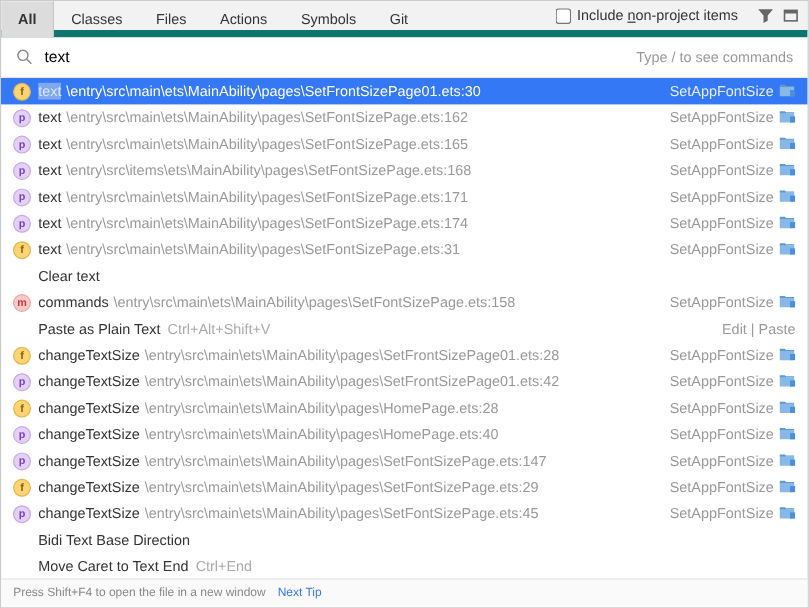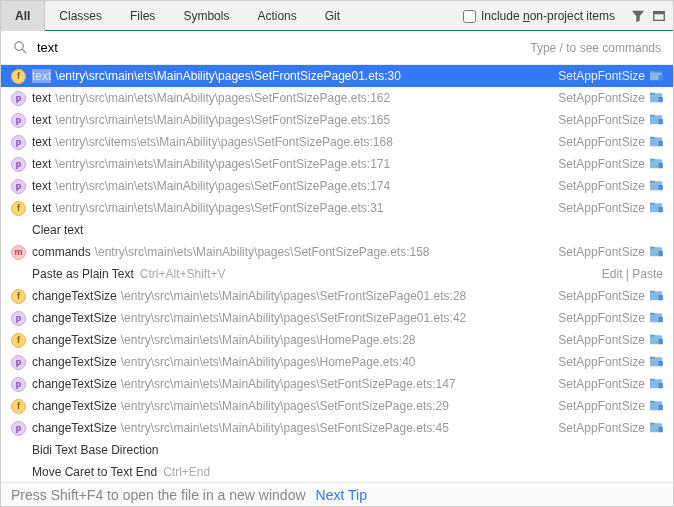--- a/index.html
+++ b/index.html
@@ -1,17 +1,17 @@
 <!DOCTYPE html>
 <html><head>
 <meta charset="utf-8">
 <style>
   * { margin: 0; padding: 0; box-sizing: border-box; }
   body { font-family: "Segoe UI", Arial, sans-serif; font-size: 12px; color: #333; background: #fff; width: 674px; height: 507px; overflow: hidden; border: 1px solid #ccc; display: flex; flex-direction: column; }
-  .tabs { display: flex; align-items: center; background: #f2f2f2; border-bottom: 1px solid #0f766e; height: 30px; padding: 0 6px 0 0; }
+  .tabs { display: flex; align-items: center; background: #f2f2f2; border-bottom: 6px solid #0f766e; height: 30px; padding: 0 6px 0 0; }
   .tab { padding: 0 14px; height: 30px; line-height: 30px; cursor: pointer; color: #333; }
   .tab.active { background: #dcdcdc; border-right: 1px solid #c8c8c8; font-weight: 600; }
   .spacer { flex: 1; }
   .checkbox-wrap { display: flex; align-items: flex-end; gap: 5px; margin-right: 10px; color: #333; }
   .checkbox-wrap input { width: 13px; height: 13px; }
   .checkbox-wrap .ul { text-decoration: underline; }
   .toolbar-icon { width: 16px; height: 16px; display: inline-flex; align-items: center; justify-content: center; margin-left: 5px; cursor: pointer; color: #666; }
   .search-row { display: flex; align-items: center; height: 34px; padding: 0 12px; border-bottom: 1px solid #e8e8e8; }
   .search-icon { width: 16px; height: 16px; color: #888; margin-right: 8px; flex-shrink: 0; }
   .search-input { flex: 1; border: none; outline: none; font-size: 13px; color: #000; background: transparent; }
@@ -27,36 +27,36 @@
   .badge.m { background: #f8c9c9; color: #c04040; border: 1px solid #eaa8a8; }
   .badge.none { background: transparent; border: none; }
   .sym { font-weight: 400; }
   .sym .hl { background: #ffe57a; color: #000; padding: 0; }
   .row.selected .sym .hl { background: #7fa8f0; color: #d8e7ff; }
   .path-text { color: #999; margin-left: 4px; }
   .right-group { margin-left: auto; display: flex; gap: 4px; }
   .right-text { color: #999; }
   .folder-icon { width: 14px; height: 12px; flex-shrink: 0; }
   .shortcut { color: #aaa; margin-left: 6px; }
-  .footer { height: 24px; border-top: 1px solid #e4e4e4; background: #fafafa; display: flex; align-items: center; padding: 0 10px; font-size: 14px; color: #888; }
+  .footer { height: 24px; border-top: 1px solid #e4e4e4; background: #fafafa; display: flex; align-items: center; padding: 0 10px; font-size: 10px; color: #888; }
   .footer .link { color: #3478f6; margin-left: 10px; cursor: pointer; }
   ::-webkit-scrollbar { width: 10px; }
   ::-webkit-scrollbar-thumb { background: #c4c4c4; border-radius: 2px; }
   ::-webkit-scrollbar-track { background: #f4f4f4; }
 </style>
 </head>
 <body>
 
 <div class="tabs">
   <div id="tabs-container" style="display:flex;height:100%">
       <div class="tab active">All</div>
       <div class="tab">Classes</div>
       <div class="tab">Files</div>
+      <div class="tab">Actions</div>
       <div class="tab">Symbols</div>
-      <div class="tab">Actions</div>
       <div class="tab">Git</div>
     </div>
   <div class="spacer"></div>
   <label class="checkbox-wrap">
     <input type="checkbox" style="">
     <span><span>Include </span><span class="ul">n</span><span>on-project items</span></span>
   </label>
   <span class="toolbar-icon">
     <svg viewBox="0 0 16 16" width="14" height="14">
         <path fill="currentColor" d="M1 2h14l-5 6v5l-4 2v-7z"></path>

